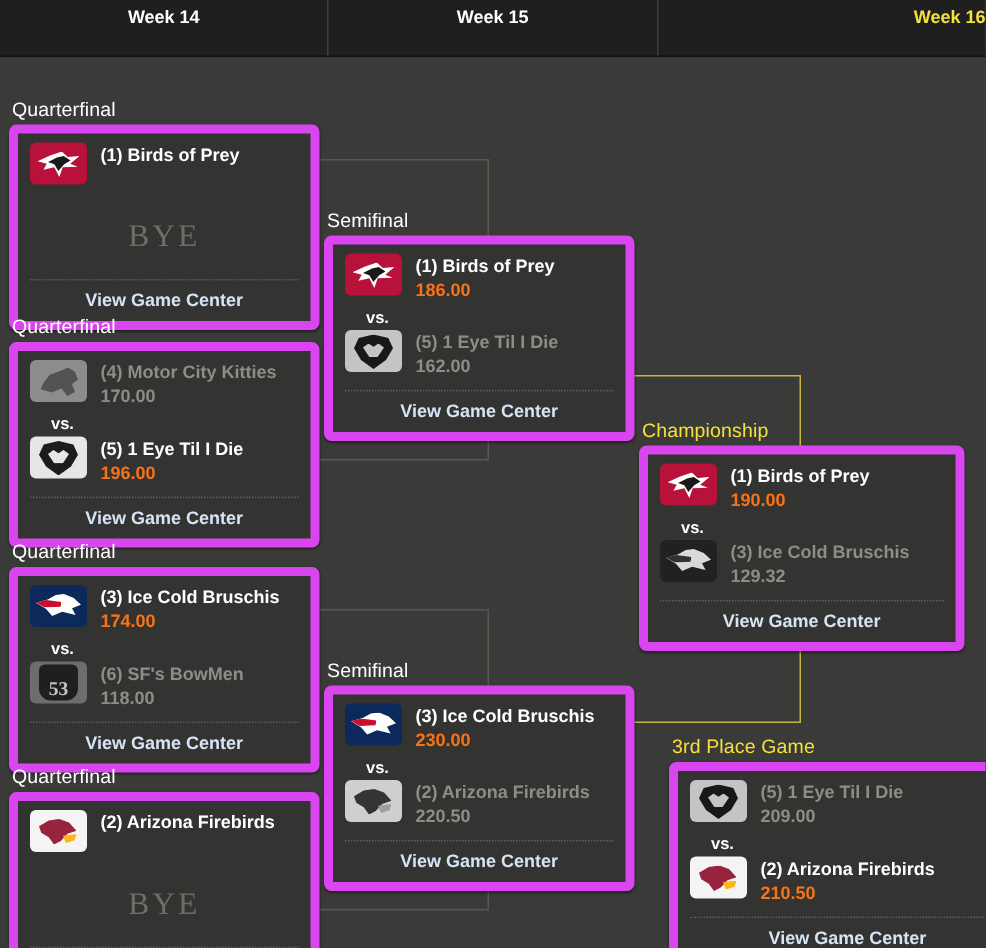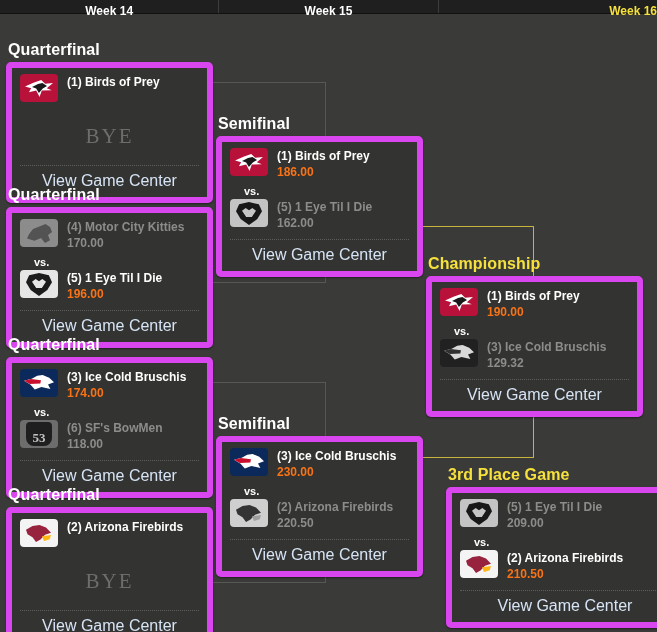--- a/index.html
+++ b/index.html
@@ -10,21 +10,21 @@
     background: #3a3a38;
     font-family: "Liberation Sans", sans-serif;
     font-size: 12px;
     overflow: hidden;
     position: relative;
   }
 
   
   .week-header {
     display: flex;
-    height: 14px;
+    height: 38px;
     background: #1f1f1f;
     border-bottom: 1px solid #111;
   }
   .week-cell {
     flex: 1 1 0;
     text-align: center;
     line-height: 22px;
     font-size: 12px;
     font-weight: bold;
     color: #ffffff;
@@ -47,22 +47,22 @@
     border-style: solid;
     border-width: 0;
     pointer-events: none;
   }
   .conn.gold { border-color: #c8b43c; }
 
   
   .slot { position: absolute; }
 
   .round-label {
-    font-size: 16px;
-    font-weight: bold;
+    font-size: 13px;
+    font-weight: normal;
     color: #ffffff;
     margin-bottom: 3px;
     padding-left: 2px;
     letter-spacing: .1px;
   }
   .round-label.gold { color: #f5e03c; }
 
   .card {
     background: #333331;
     border: 6px solid #d946ef;
@@ -120,22 +120,22 @@
     padding: 14px 0 12px 0;
   }
 
   .divider {
     border-top: 1px dotted #5e5e5b;
     margin: 4px 0 0 0;
   }
   .gamecenter {
     display: block;
     text-align: center;
-    font-size: 16px;
-    font-weight: normal;
+    font-size: 12px;
+    font-weight: bold;
     color: #d6e4f5;
     text-decoration: none;
     padding: 6px 0 7px 0;
     cursor: pointer;
   }
 
   
   .lg-falcons { background: #b8113a; }
   .lg-falcons::before {
     content: "";

